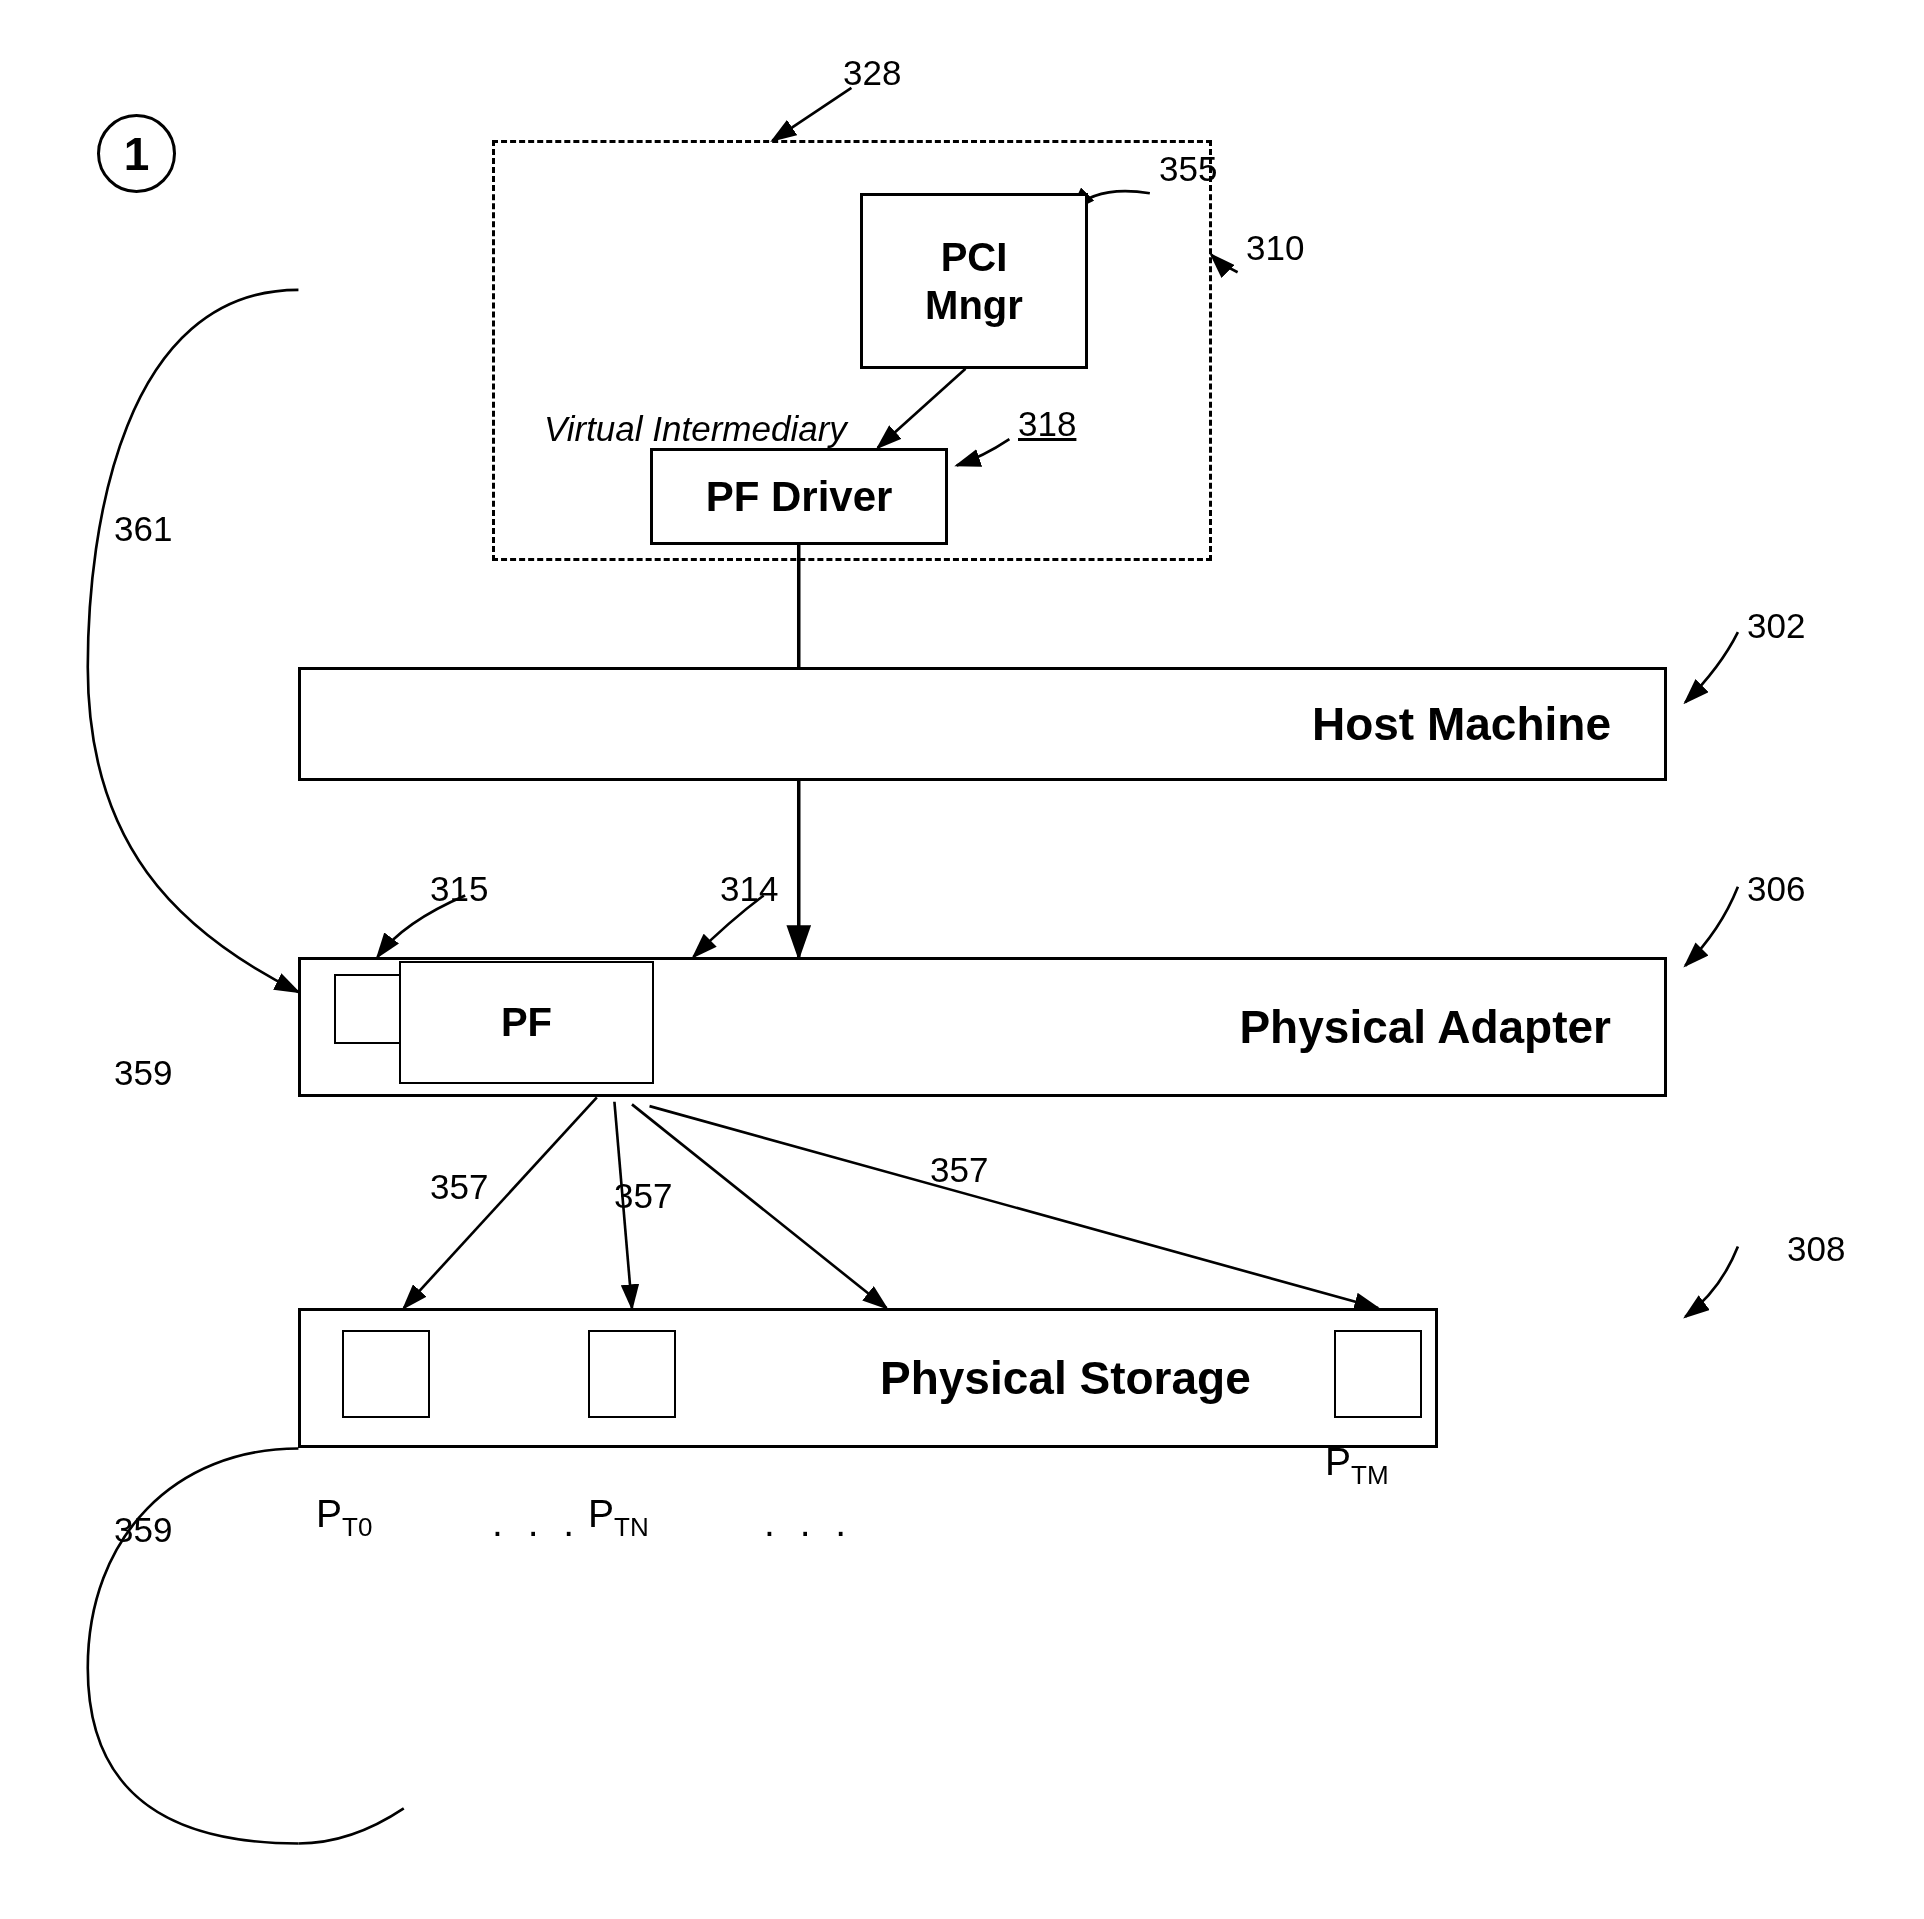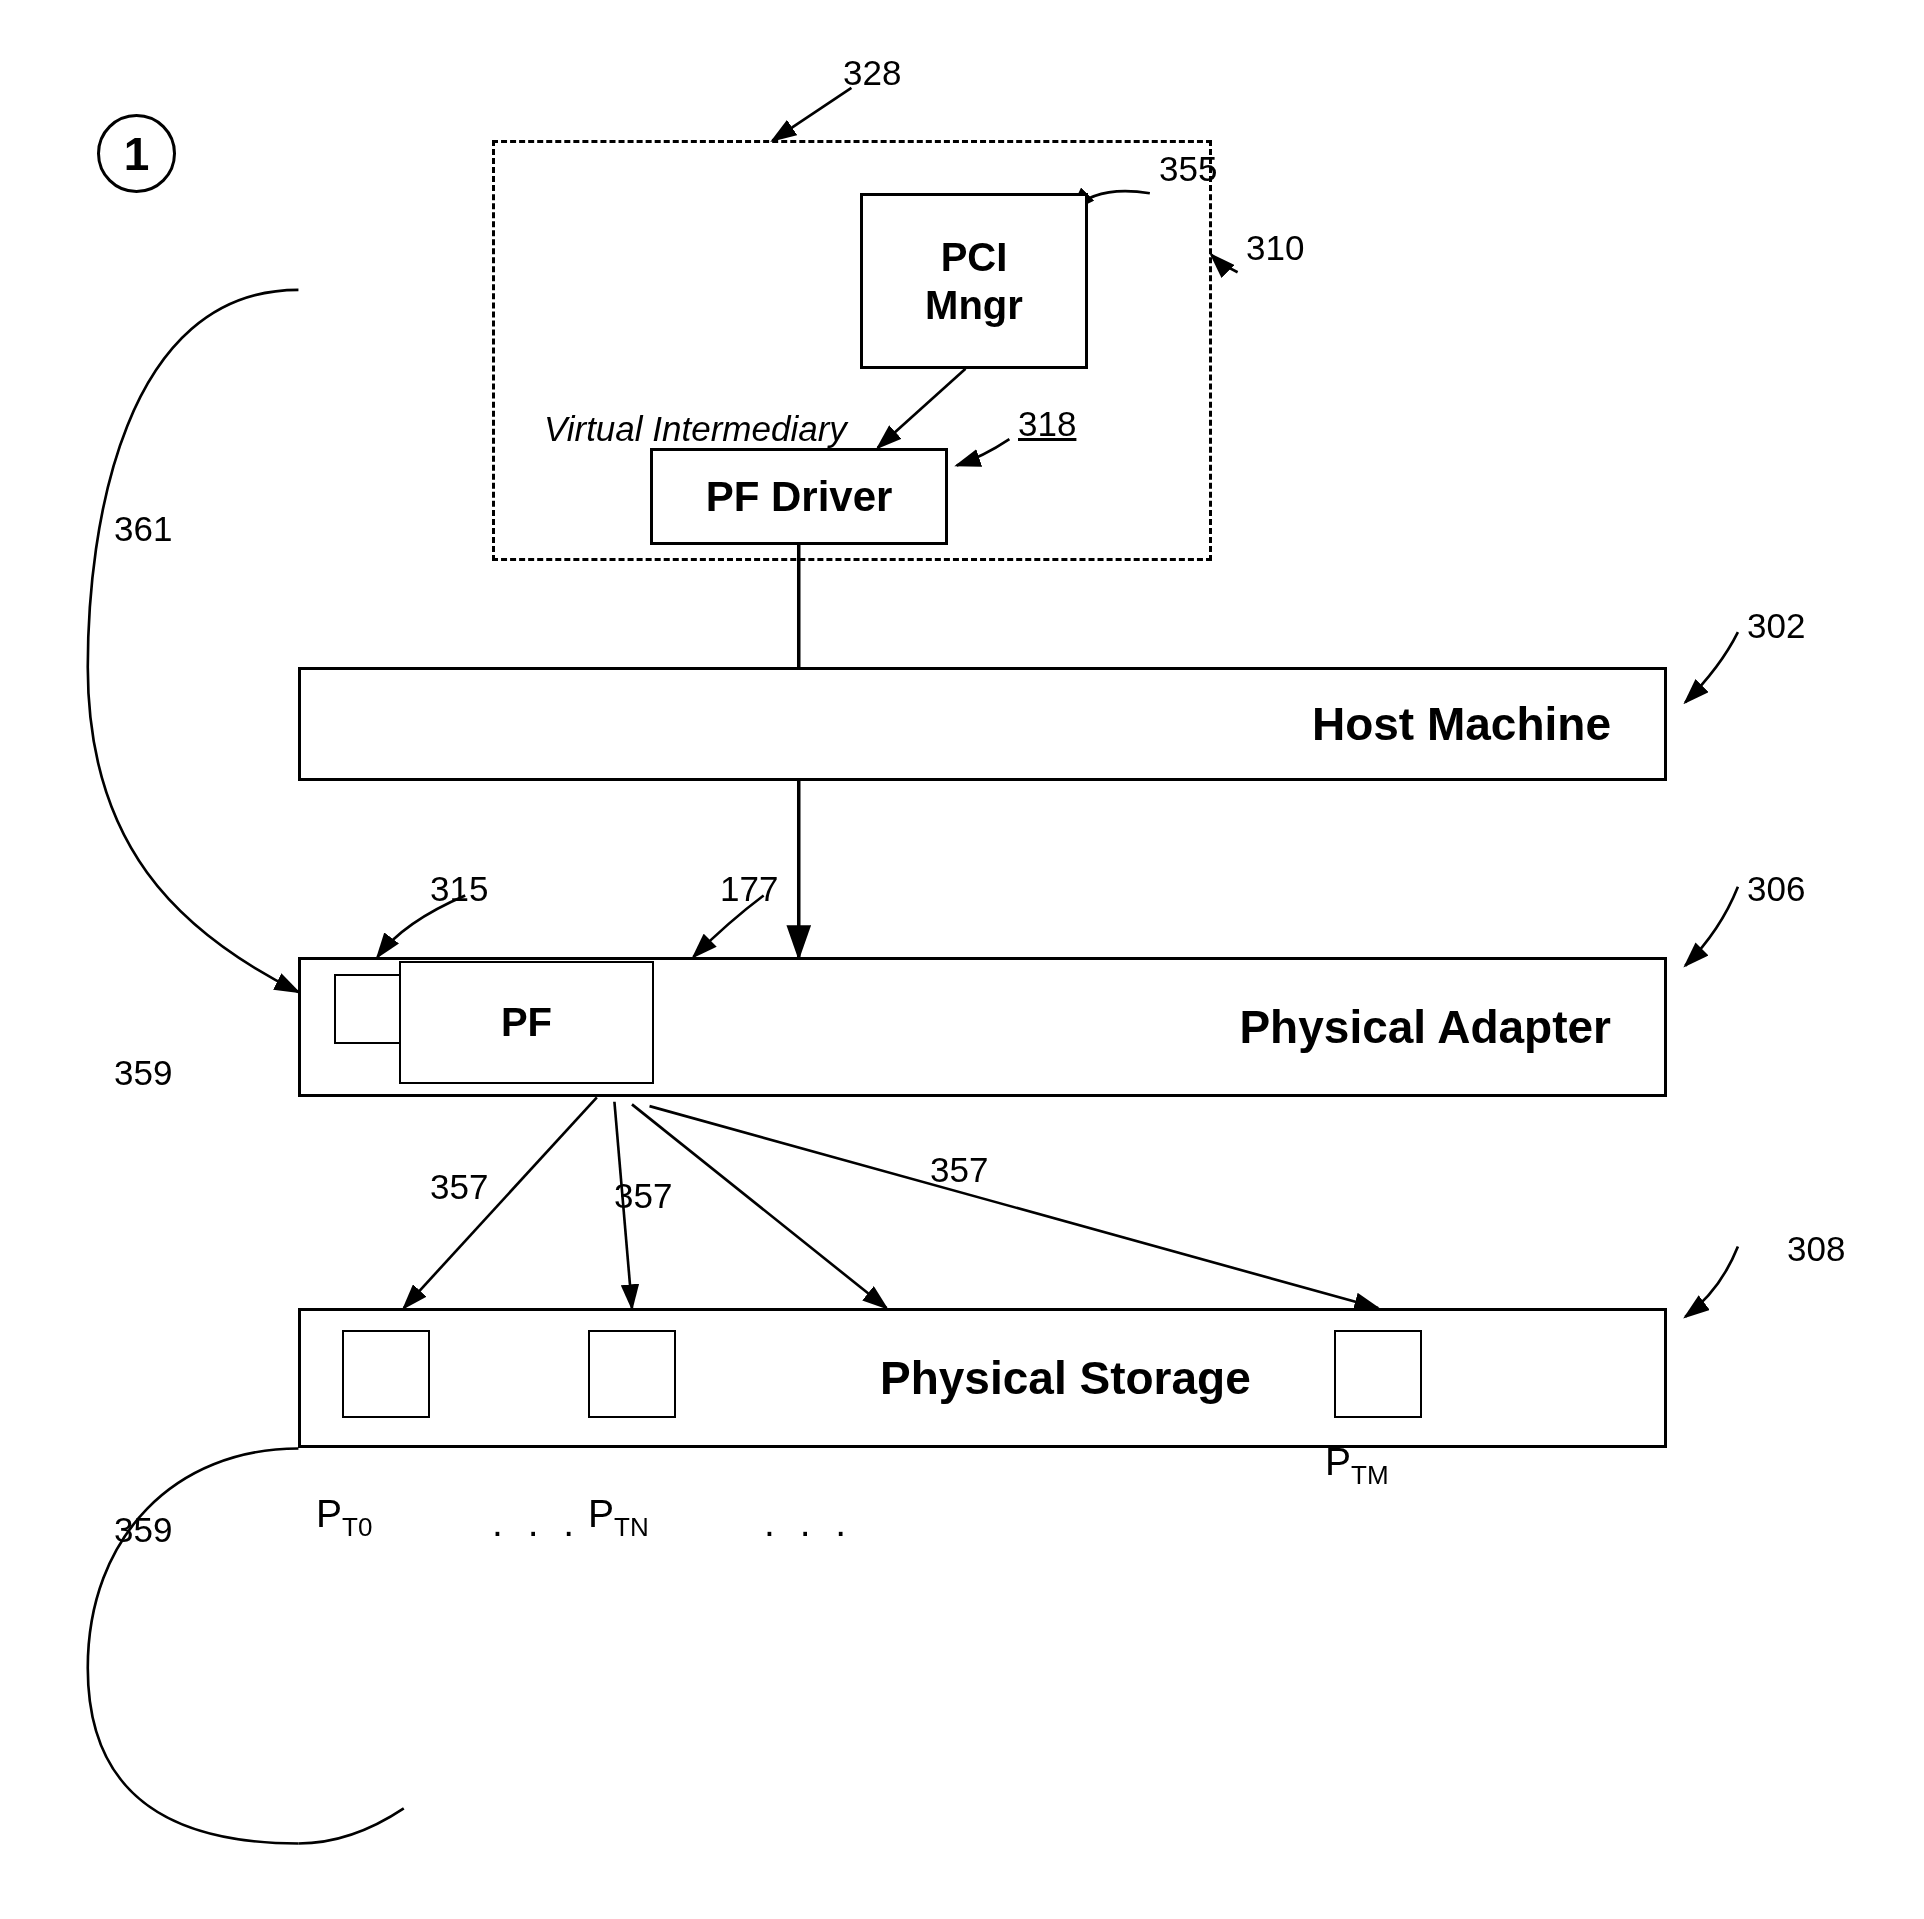--- a/index.html
+++ b/index.html
@@ -167,21 +167,21 @@
       justify-content: center;
       font-size: 40px;
       font-weight: bold;
     }
 
     
     .physical-storage-box {
       position: absolute;
       top: 1308px;
       left: 298px;
-      width: 1369px;
+      width: 1140px;
       height: 140px;
       border: 3.5px solid #000;
       background: #fff;
       display: flex;
       align-items: center;
     }
 
     .physical-storage-label {
       position: absolute;
       font-size: 46px;
@@ -305,21 +305,21 @@
   <div class="ref-num" style="top:509px; left:114px;">361</div>
 
   <div class="host-machine-box">
     <span>Host Machine</span>
   </div>
 
   <div class="ref-num" style="top:606px; left:1747px;">302</div>
 
   <div class="ref-num" style="top:869px; left:430px;">315</div>
 
-  <div class="ref-num" style="top:869px; left:720px;">177</div>
+  <div class="ref-num" style="top:869px; left:720px;">314</div>
 
   <div class="ref-num" style="top:869px; left:1747px;">306</div>
 
   <div class="physical-adapter-box">
     <span class="physical-adapter-label">Physical Adapter</span>
   </div>
 
   <div class="pf-inner-box"></div>
 
   <div class="pf-box">

